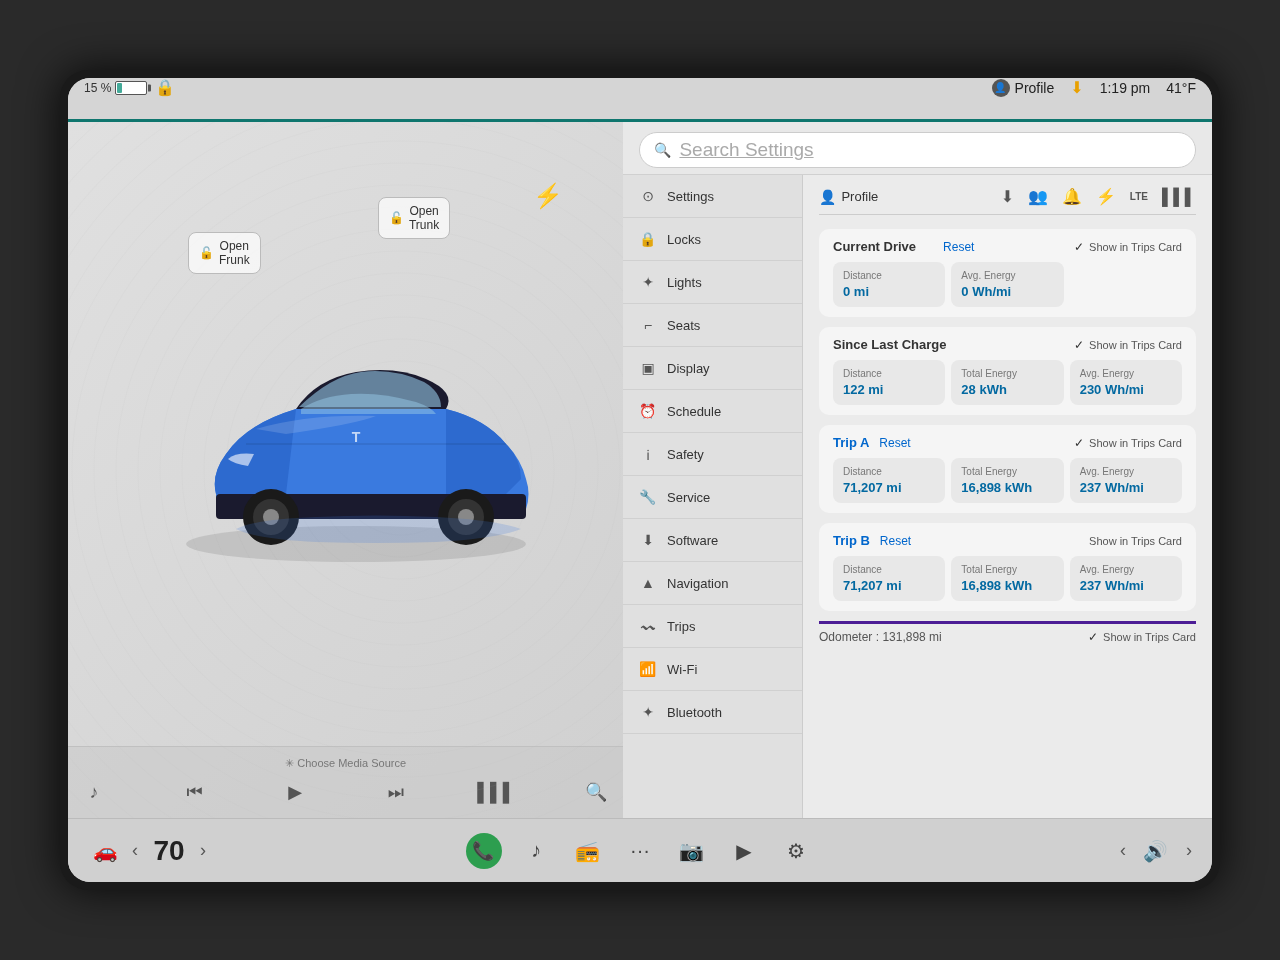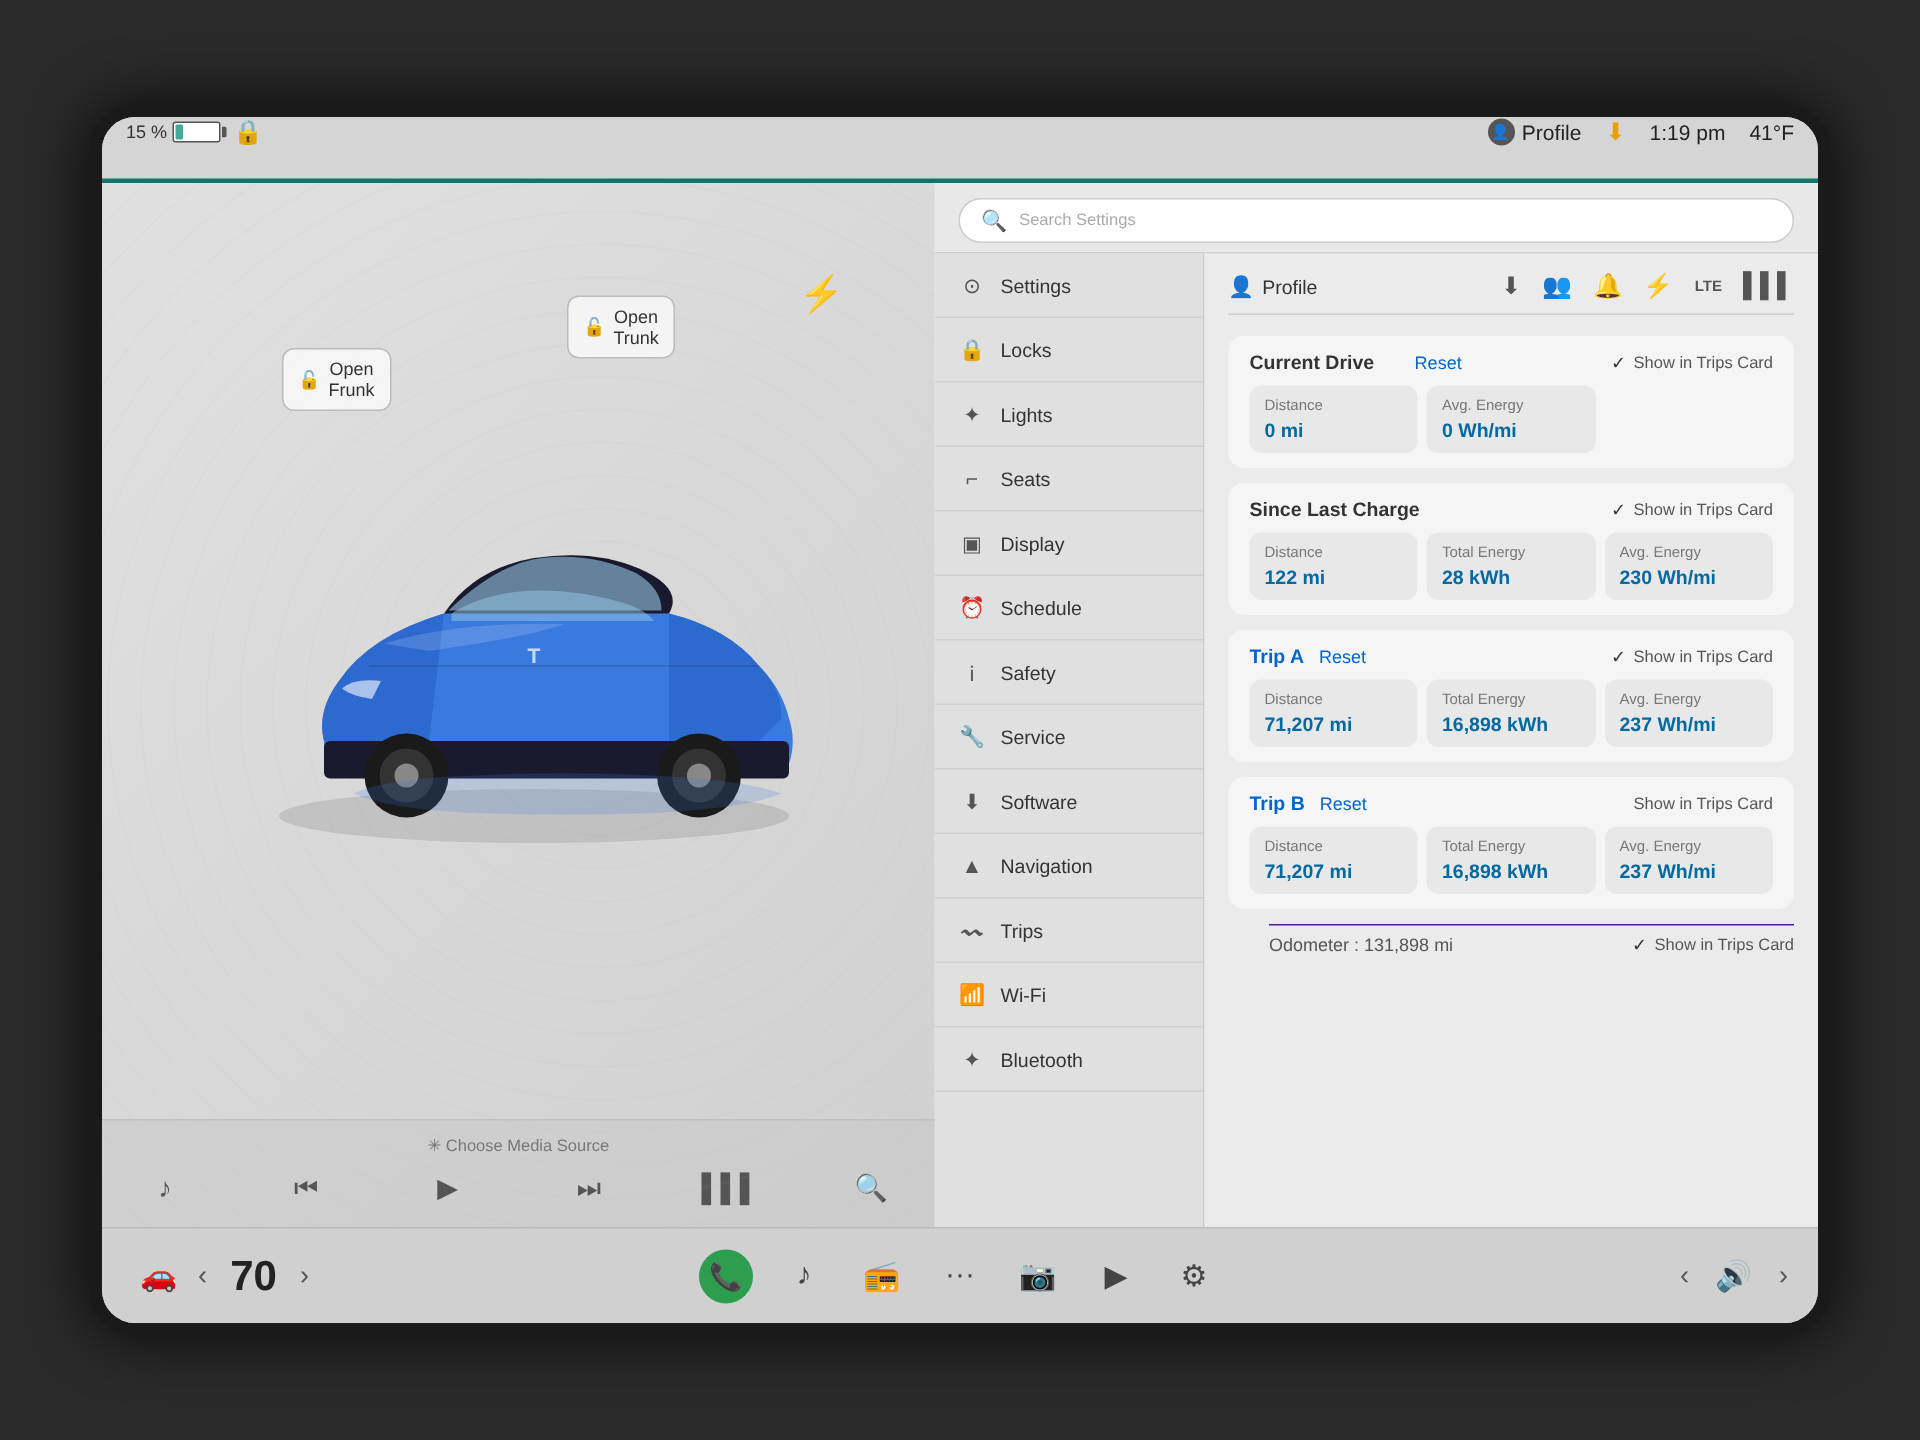--- a/index.html
+++ b/index.html
@@ -172,21 +172,21 @@
     .charging-icon {
       position: absolute;
       right: 60px;
       top: 40px;
       color: #FFD700;
       font-size: 24px;
     }
     
     .media-section {
       border-top: 1px solid #c0c0c0;
-      padding: 10px 16px;
+      padding: 10px 0;
       background: rgba(200,200,200,0.5);
     }
     .media-source {
       font-size: 11px;
       color: #777;
       text-align: center;
       margin-bottom: 6px;
     }
     .media-controls {
       display: flex;
@@ -224,22 +224,23 @@
       padding: 6px 14px;
       display: flex;
       align-items: center;
       gap: 8px;
     }
     .search-icon {
       color: #888;
       font-size: 14px;
     }
     .search-text {
-      font-size: 11px;
+      font-size: 19px;
       color: #aaa;
+      text-decoration: underline;
     }
     .settings-body {
       display: flex;
       flex: 1;
       overflow: hidden;
     }
     
     .settings-menu {
       width: 180px;
       background: #e0e0e0;
@@ -360,23 +361,22 @@
       font-weight: 600;
       color: #0369a1;
     }
     .odometer-row {
       display: flex;
       align-items: flex-end;
       justify-content: space-between;
       font-size: 12px;
       color: #555;
       padding: 6px 0;
-      border-top: 1px solid #4c1d95;
+      border-top: 3px solid #4c1d95;
       margin-top: 4px;
-      margin-left: 27px;
     }
     
     .taskbar {
       height: 64px;
       background: #d0d0d0;
       border-top: 1px solid #bbb;
       display: flex;
       align-items: center;
       padding: 0 20px;
       gap: 0;

